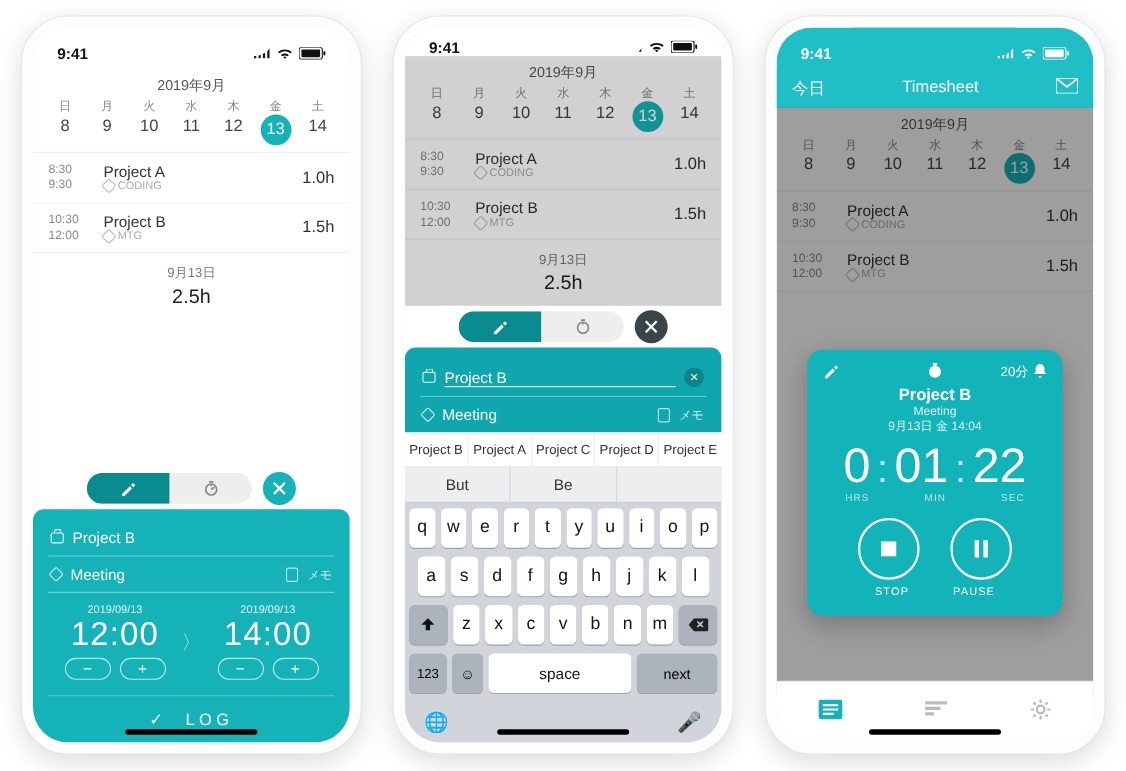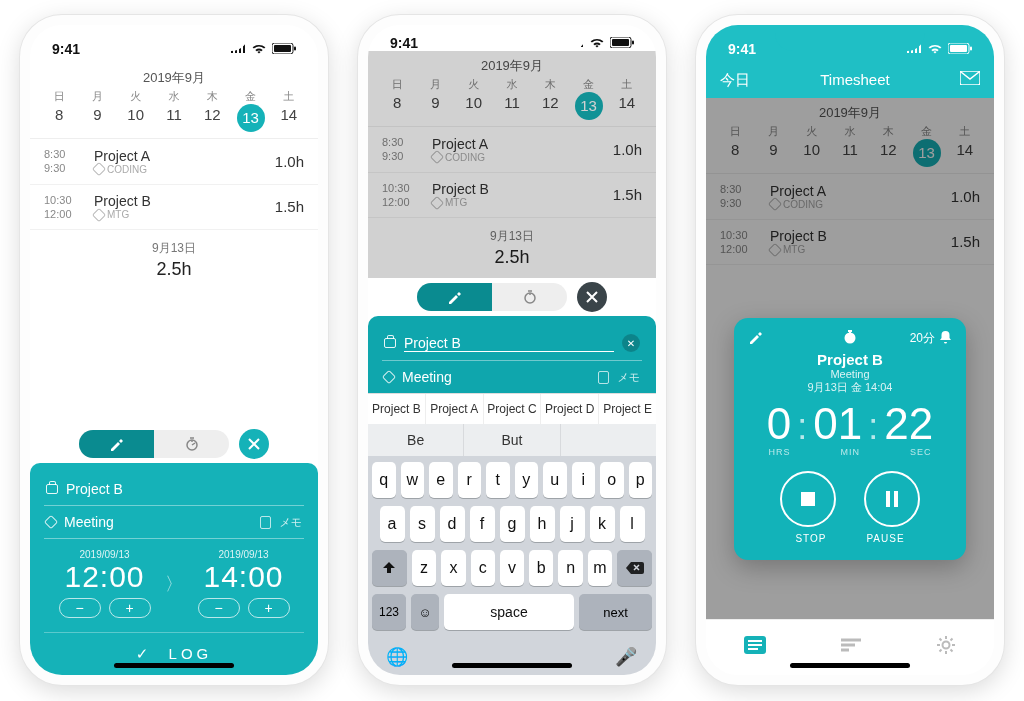--- a/index.html
+++ b/index.html
@@ -359,22 +359,22 @@
     </div>
     <div class="sugg-bar">
       <span>Project B</span>
       <span>Project A</span>
       <span>Project C</span>
       <span>Project D</span>
       <span>Project E</span>
     </div>
     <div class="kb">
       <div class="kb-sugg">
+        <span>But</span>
         <span>Be</span>
-        <span>But</span>
         <span></span>
       </div>
       <div class="kb-rows">
         <div class="kb-row">
           <div class="key">q</div>
               <div class="key">w</div>
               <div class="key">e</div>
               <div class="key">r</div>
               <div class="key">t</div>
               <div class="key">y</div>

